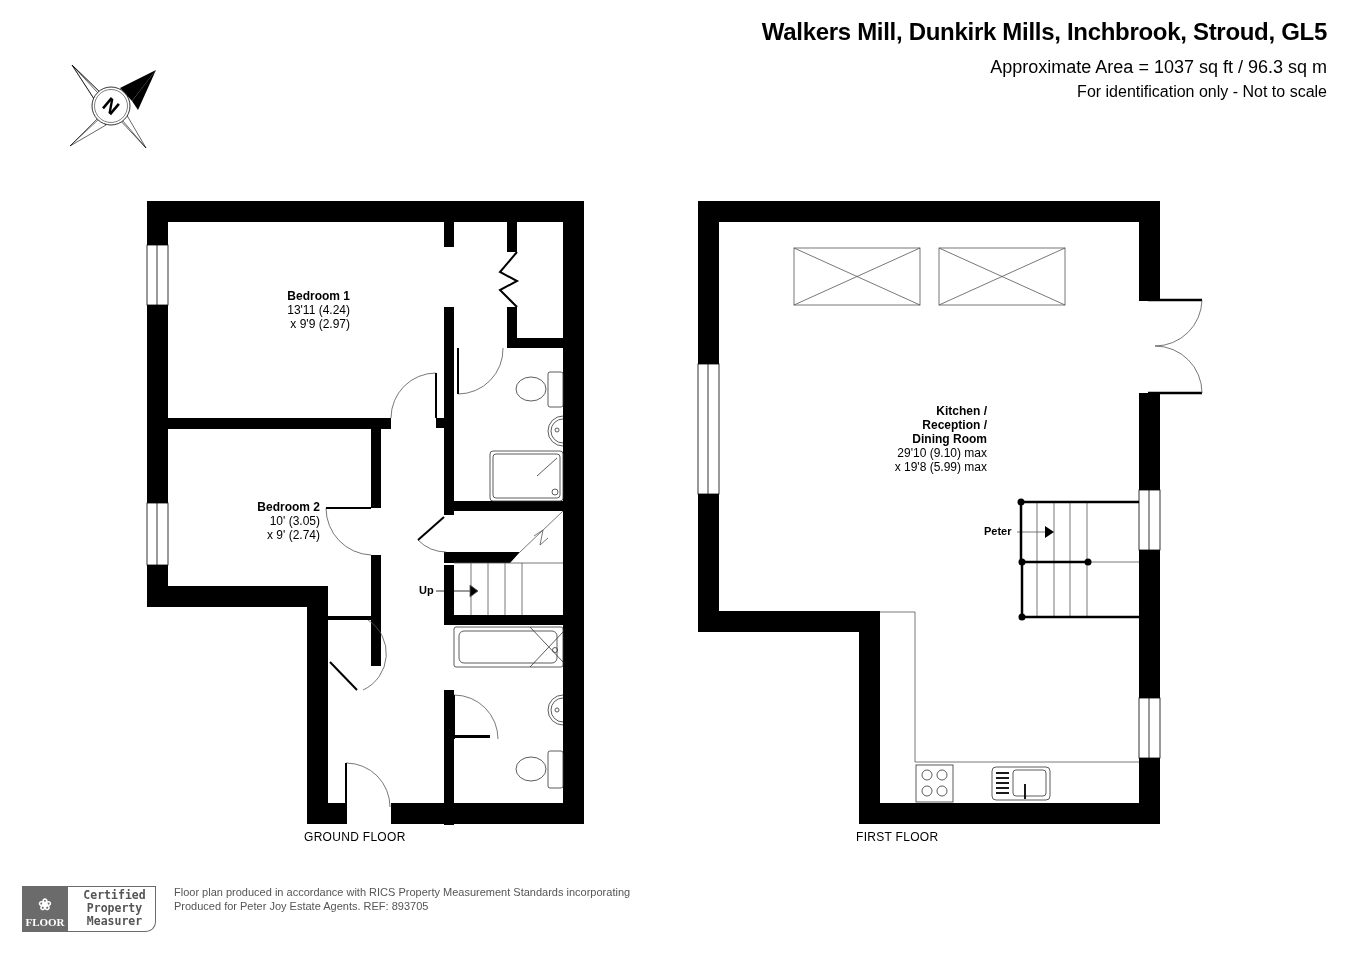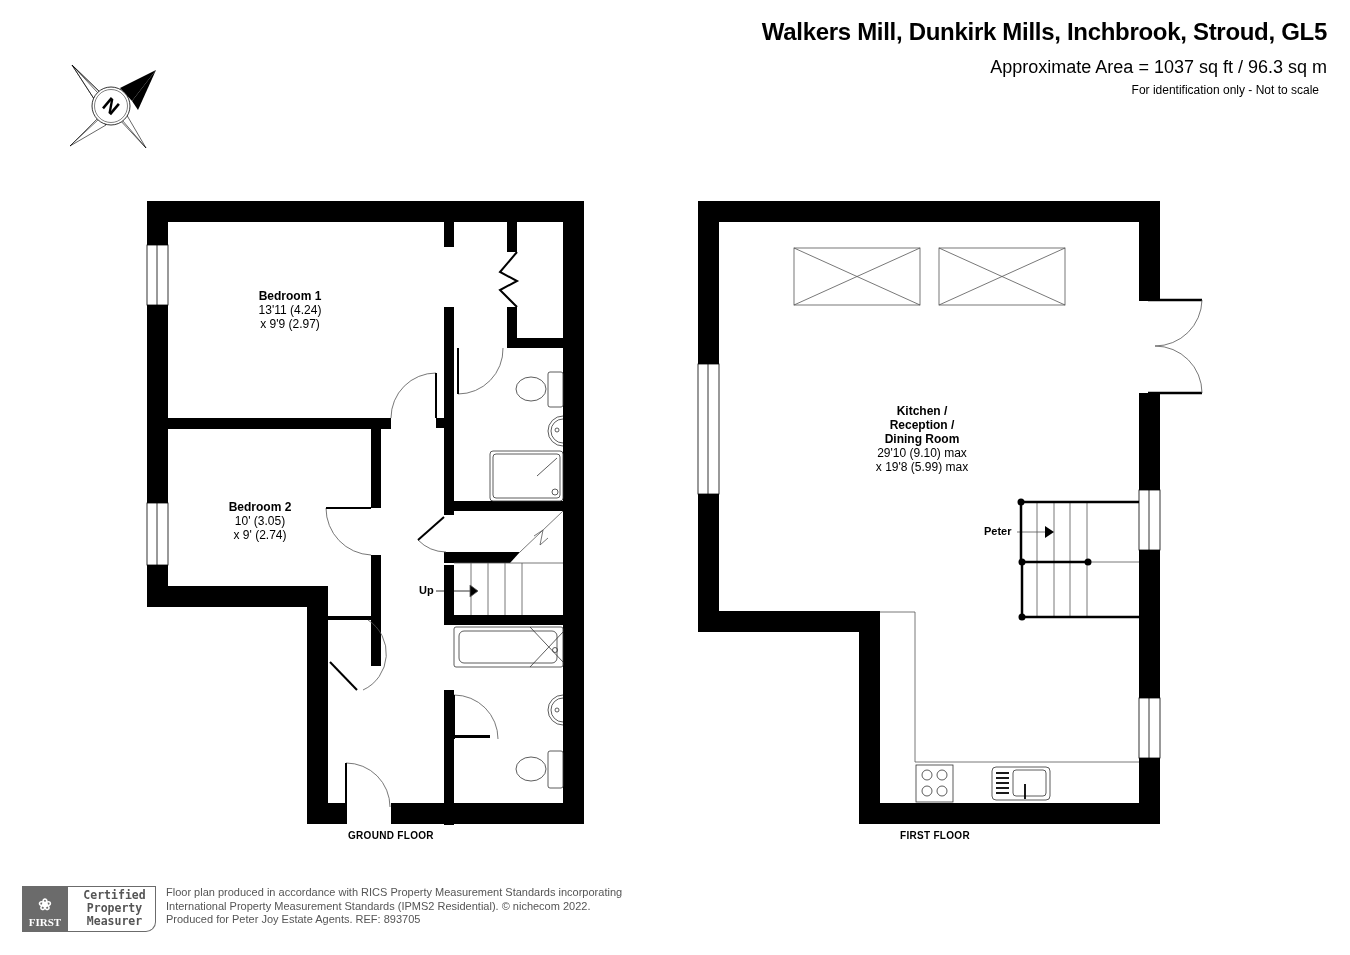--- a/index.html
+++ b/index.html
@@ -1,31 +1,31 @@
 <!DOCTYPE html>
 <html><head>
 <meta charset="utf-8">
 <style>
   html, body { margin:0; padding:0; background:#ffffff; }
   body { width:1350px; height:955px; position:relative; overflow:hidden; font-family:"Liberation Sans", sans-serif; color:#000; }
   .title { position:absolute; right:23px; top:18px; font-size:24px; font-weight:bold; letter-spacing:-0.3px; white-space:nowrap; }
   .area { position:absolute; right:23px; top:57px; font-size:18px; white-space:nowrap; }
-  .note { position:absolute; right:31px; top:83px; font-size:12px; white-space:nowrap; }
+  .note { position:absolute; right:23px; top:83px; font-size:16px; white-space:nowrap; }
   .compass { position:absolute; left:62px; top:60px; width:100px; height:100px; }
   svg.plan { position:absolute; left:0; top:0; }
-  .room-label { position:absolute; text-align:center; font-size:12px; line-height:14px; }
+  .room-label { position:absolute; text-align:right; font-size:12px; line-height:14px; }
   .room-label .name { font-weight:bold; display:block; }
   .room-label .dim { display:block; }
-  .floor-label { position:absolute; font-size:10px; font-weight:bold; letter-spacing:0.3px;margin-left:44px; }
+  .floor-label { position:absolute; font-size:12px; font-weight:normal; letter-spacing:0.3px; }
   .stair-label { position:absolute; font-size:11px; font-weight:bold; }
   .footer { position:absolute; left:22px; top:886px; height:46px; display:flex; align-items:stretch; }
   .rics-logo { width:46px; height:46px; background:#6b6b6b; color:#fff; display:flex; flex-direction:column; align-items:center; justify-content:flex-end; font-family:"Liberation Serif", serif; font-weight:bold; font-size:11px; padding-bottom:4px; box-sizing:border-box; }
   .rics-logo .mark { font-size:16px; line-height:18px; margin-bottom:2px; }
   .rics-cert { width:88px; height:46px; border:1px solid #6b6b6b; border-left:none; box-sizing:border-box; border-radius:0 0 10px 0; padding:2px 0 0 6px; font-family:"DejaVu Sans Mono", monospace; font-weight:bold; font-size:11.5px; line-height:13px; color:#555;text-align:center; }
-  .footer-text { margin-left:10px; font-size:11px; line-height:13.5px; color:#555; padding-top:0px; }
+  .footer-text { margin-left:18px; font-size:11px; line-height:13.5px; color:#555; padding-top:0px; }
 </style>
 </head>
 <body>
 
 <div class="title">Walkers Mill, Dunkirk Mills, Inchbrook, Stroud, GL5</div>
 <div class="area">Approximate Area = 1037 sq ft / 96.3 sq m</div>
 <div class="note">For identification only - Not to scale</div>
 
 <svg class="compass" viewBox="0 0 100 100" width="100" height="100">
   <g fill="none" stroke="#000" stroke-width="0.6">
@@ -257,25 +257,24 @@
 
 <div class="stair-label" style="left:419px; top:584px;">Up</div>
 <div class="stair-label" style="left:984px; top:525px;">Peter</div>
 
 <div class="floor-label" style="left:304px; top:830px;">GROUND FLOOR</div>
 <div class="floor-label" style="left:856px; top:830px;">FIRST FLOOR</div>
 
 <div class="footer">
   <div class="rics-logo">
     <span class="mark">❀</span>
-    <span>FIRST</span>
+    <span>FLOOR</span>
   </div>
   <div class="rics-cert">
     <div>Certified</div>
     <div>Property</div>
     <div>Measurer</div>
   </div>
   <div class="footer-text">
     <div>Floor plan produced in accordance with RICS Property Measurement Standards incorporating</div>
-    <div>International Property Measurement Standards (IPMS2 Residential).  © nichecom 2022.</div>
     <div>Produced for Peter Joy Estate Agents.   REF:  893705</div>
   </div>
 </div>
 
 </body></html>

